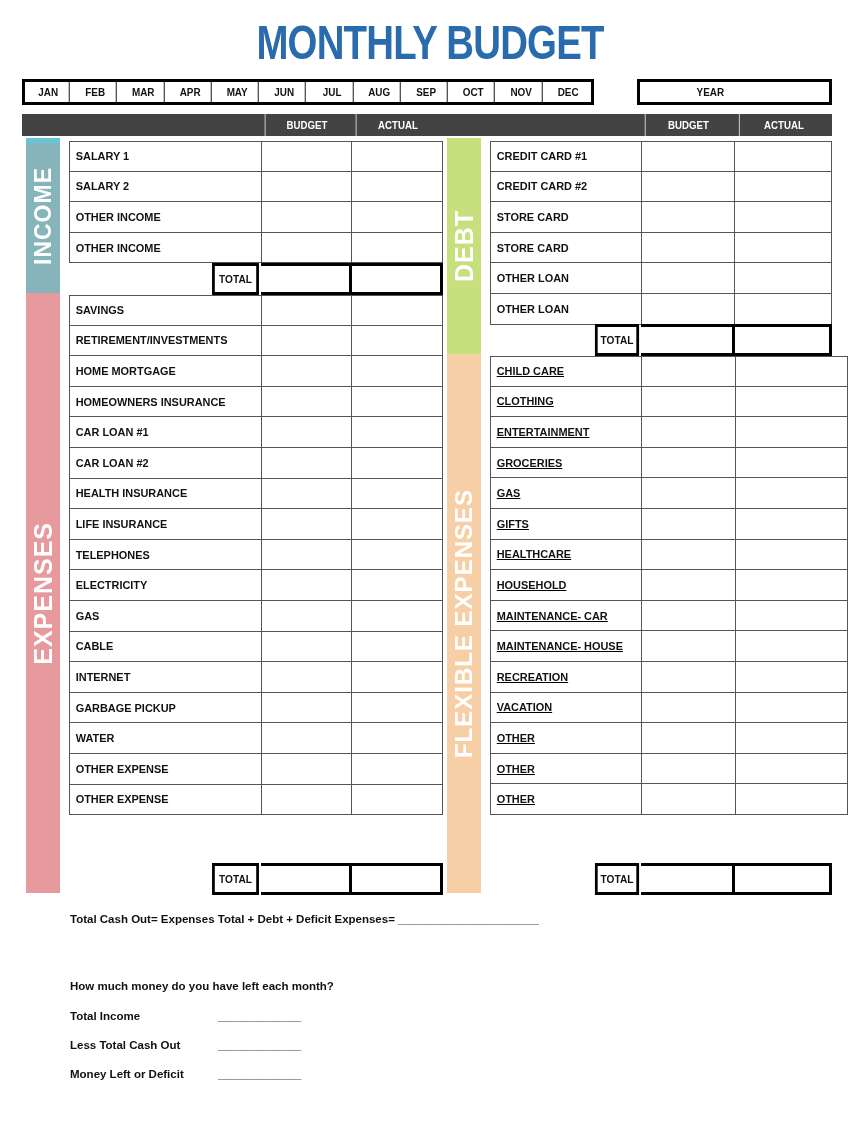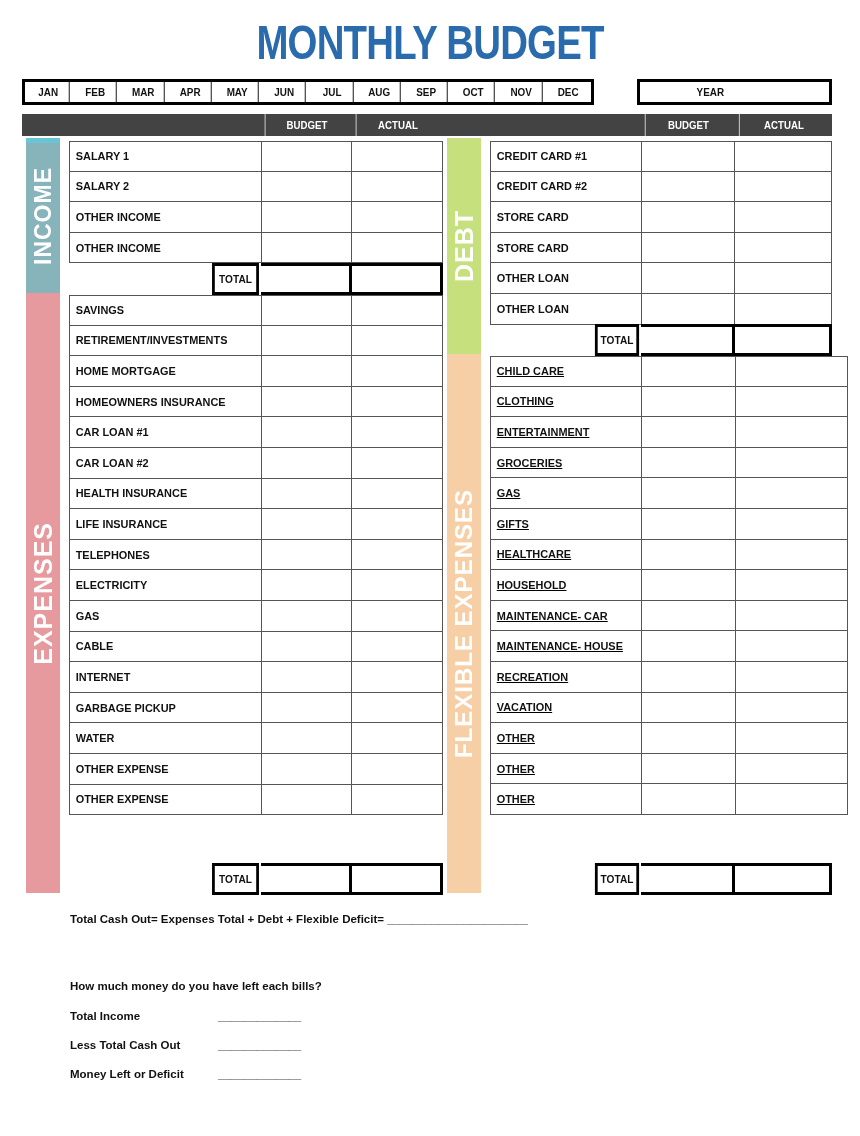--- a/index.html
+++ b/index.html
@@ -396,22 +396,22 @@
         <div class="cell" style="width: 94px;"></div>
         <div class="cell" style="width: 97px;"></div>
       </div>
     </div>
   <div class="totalrow" style="left:593px;top:863px;">
     <div class="tl" style="width:48px;">TOTAL</div>
     <div class="tc" style="width:94px;"></div>
     <div class="tc" style="width:97px;"></div>
   </div>
 
-  <div class="foot ul" style="top:913px;">Total Cash Out= Expenses Total + Debt + Flexible Deficit= ______________________</div>
-  <div class="foot" style="top:980px;">How much money do you have left each bills?</div>
+  <div class="foot ul" style="top:913px;">Total Cash Out= Expenses Total + Debt + Deficit Expenses= ______________________</div>
+  <div class="foot" style="top:980px;">How much money do you have left each month?</div>
 
   <div class="footrow" style="top:1010px;">
     <div class="fl">Total Income</div>
     <div>_____________</div>
   </div>
   <div class="footrow" style="top:1039px;">
     <div class="fl">Less Total Cash Out</div>
     <div>_____________</div>
   </div>
   <div class="footrow" style="top:1068px;">

